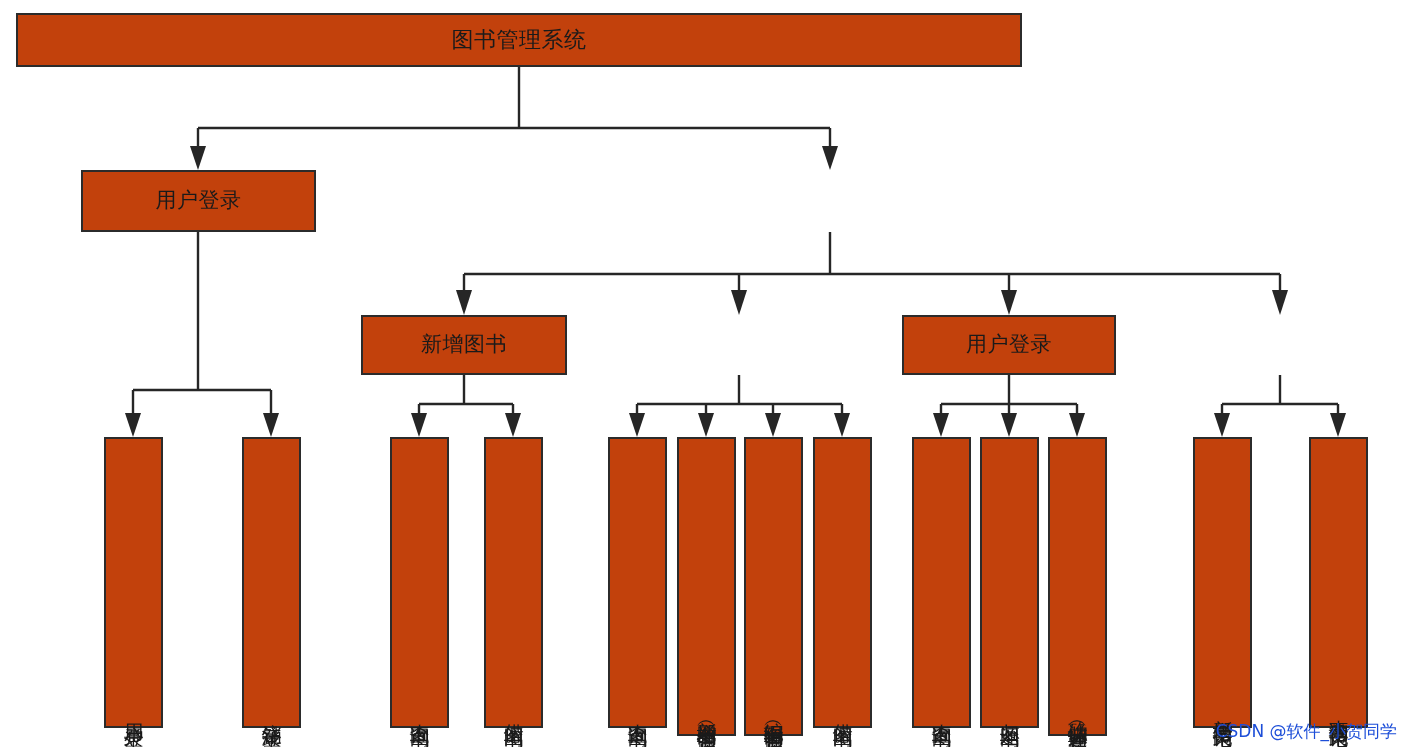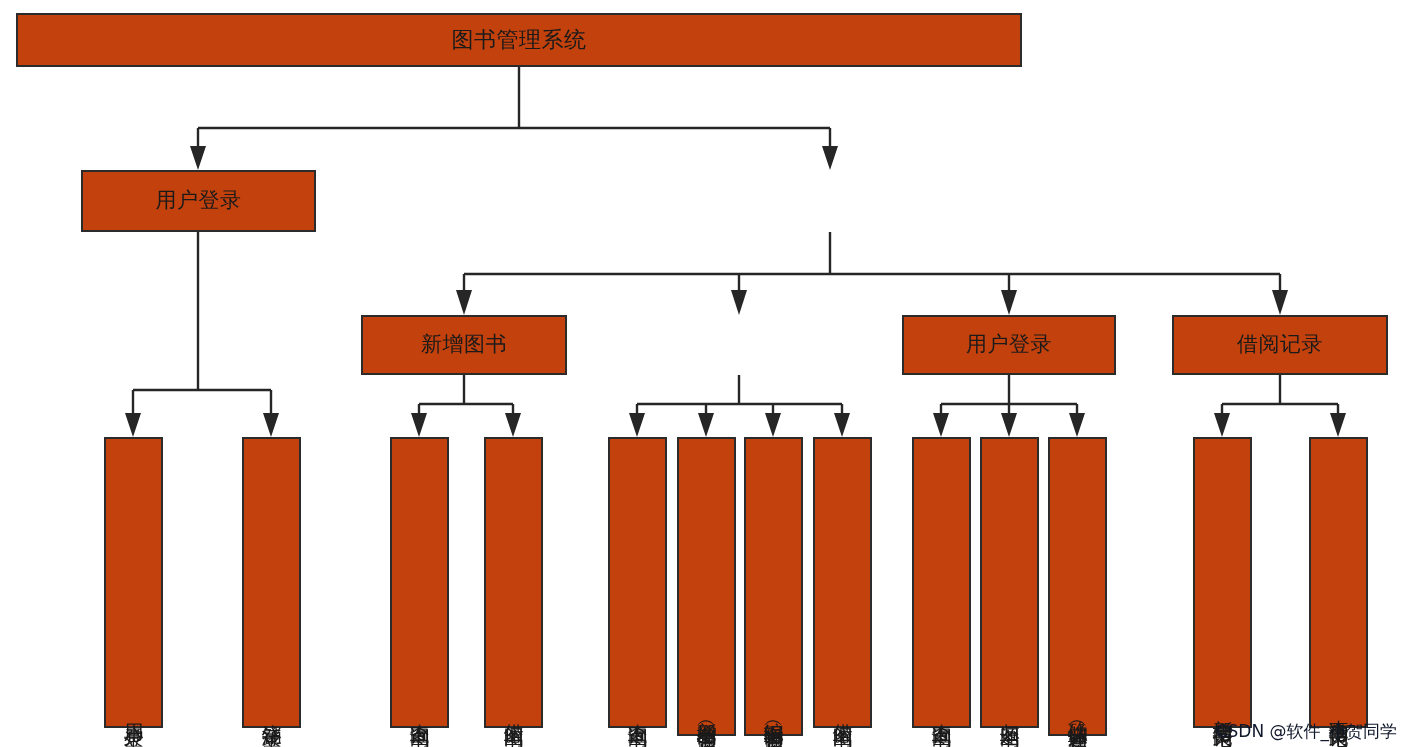--- a/index.html
+++ b/index.html
@@ -56,21 +56,21 @@
     letter-spacing:2px;
     white-space:nowrap;
   }
 
   
   #watermark{
     position:absolute;
     right:8px;
     bottom:4px;
     font-size:17px;
-    color:#0f172a;
+    color:#1d4ed8;
     z-index:5;
     white-space:nowrap;
     font-family:"DejaVu Sans","Liberation Sans",sans-serif;
   }
 </style>
 </head>
 <body>
 
 <div id="canvas">
 
@@ -143,23 +143,20 @@
   <div class="node h-node" style="left:81px;top:170px;width:235px;height:62px;">
     <span class="label">用户登录</span>
   </div>
 
   <div class="node h-node" style="left:361px;top:315px;width:206px;height:60px;">
     <span class="label">新增图书</span>
   </div>
   <div class="node h-node" style="left:902px;top:315px;width:214px;height:60px;">
     <span class="label">用户登录</span>
   </div>
-  <div class="node h-node" style="left:1172px;top:315px;width:216px;height:60px;">
-    <span class="label">借阅记录</span>
-  </div>
 
   <div class="node v-node" style="left:104px;top:437px;width:59px;height:291px;">
     <span class="label">用户登录</span>
   </div>
   <div class="node v-node" style="left:242px;top:437px;width:59px;height:291px;">
     <span class="label">注销登录</span>
   </div>
 
   <div class="node v-node" style="left:390px;top:437px;width:59px;height:291px;">
     <span class="label">查询图书</span>

